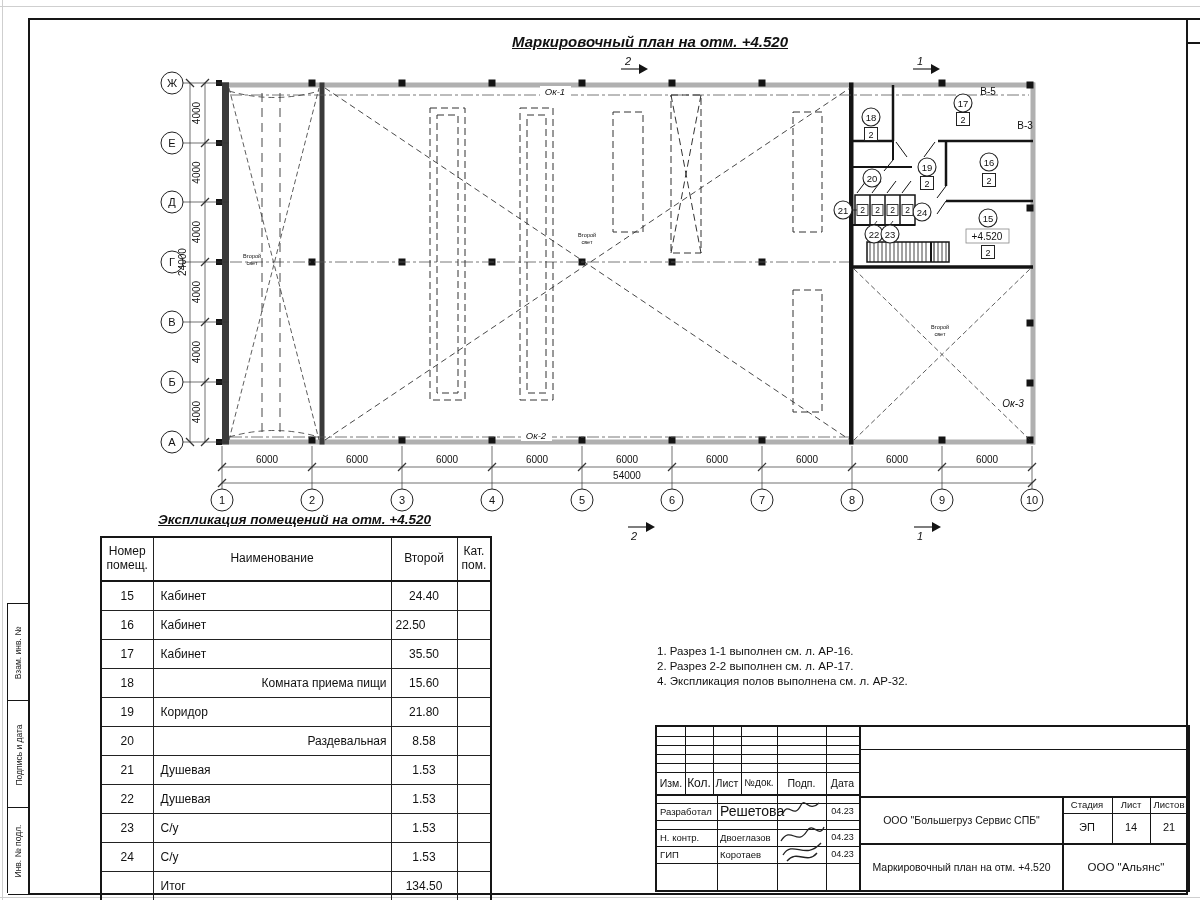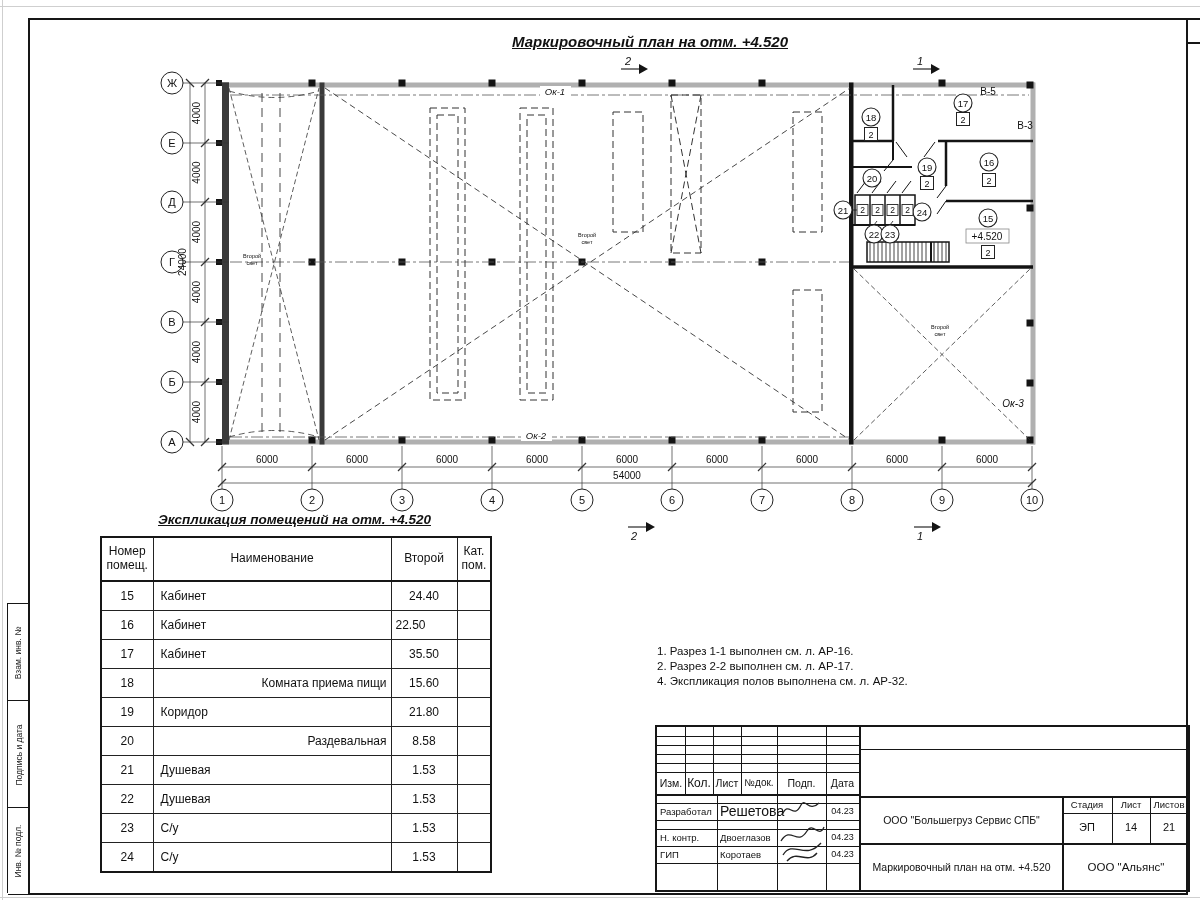--- a/index.html
+++ b/index.html
@@ -445,20 +445,26 @@
           <td style="text-align: left; padding-left: 7px;">С/у</td>
           <td style="text-align: center;">1.53</td>
           <td style="text-align: center;"></td>
         </tr>
         <tr>
           <td style="text-align: center;">24</td>
           <td style="text-align: left; padding-left: 7px;">С/у</td>
           <td style="text-align: center;">1.53</td>
           <td style="text-align: center;"></td>
         </tr>
+        <tr>
+          <td style="text-align: center;"></td>
+          <td style="text-align: left; padding-left: 7px;">Итог</td>
+          <td style="text-align: center;">134.50</td>
+          <td style="text-align: center;"></td>
+        </tr>
       </tbody>
   </table>
 
   <div class="notes">
     <div class="note">1. Разрез 1-1 выполнен см. л. АР-16.</div>
     <div class="note">2. Разрез 2-2 выполнен см. л. АР-17.</div>
     <div class="note">4. Экспликация полов выполнена см. л. АР-32.</div>
   </div>
 
   <div class="stamp">

